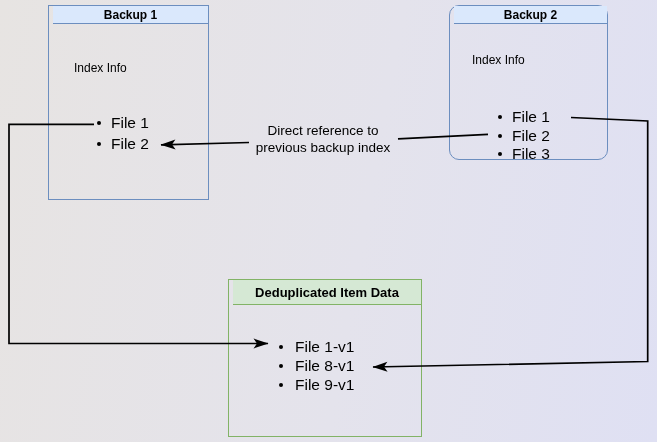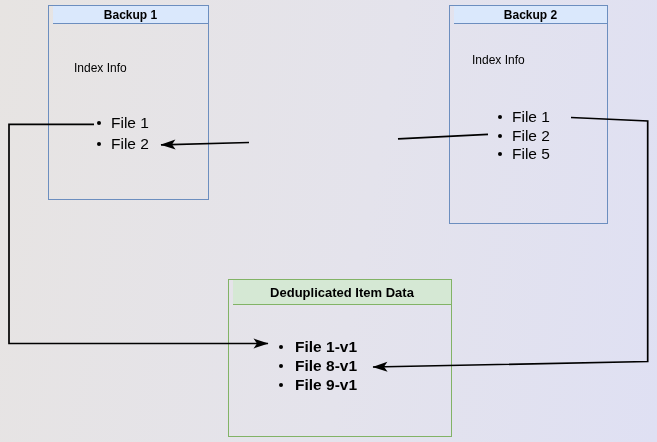--- a/index.html
+++ b/index.html
@@ -23,21 +23,21 @@
                        height:18px; line-height:18px; font-size:12px; }
   .green .box-header { background:var(--green-header-fill, #d5e8d4); border-color:var(--green-border, #82b366);
                        height:25px; line-height:25px; font-size:13px; }
 
   .section-label { position:absolute; font-size:12px; line-height:20px; }
 
   .list { position:absolute;text-align:center; }
   .row  { display:flex; align-items:center; }
   .list-b1 .row { height:20.5px; }
   .list-b2 .row { height:18.6px; }
-  .list-dd .row { height:19.3px;font-weight:bold; }
+  .list-dd .row { height:19.3px; }
   .bullet { width:4px; height:4px; border-radius:50%; background:#000; margin-right:10px; flex:none; }
   .list-dd .bullet { margin-right:12px; }
   .row-label { font-size:15.5px; white-space:nowrap; }
 
   svg.overlay { position:absolute; left:0; top:0; pointer-events:none; }
   svg path.edge { stroke:var(--arrow, #000); stroke-width:1.7px; fill:none; stroke-linejoin:miter; }
   #arrowhead path { fill:var(--arrow, #000); stroke:none; }
 
   .edge-label {
     position:absolute; left:250px; top:122px; width:146px;
@@ -57,40 +57,40 @@
         <span class="bullet"></span>
         <span class="row-label">File 1</span>
       </div>
       <div class="row">
         <span class="bullet"></span>
         <span class="row-label">File 2</span>
       </div>
     </div>
   </div>
 
-  <div class="box blue" style="left:449px; top:5px; width:159px; height:219px;">
+  <div class="box blue" style="left:449px; top:5px; width:159px; height:155px;border-radius:10px;">
     <div class="box-header">Backup 2</div>
     <div class="section-label" style="left:22px; top:44px;">Index Info</div>
     <div class="list list-b2" style="left:48px; top:102px;">
       <div class="row">
         <span class="bullet"></span>
         <span class="row-label">File 1</span>
       </div>
       <div class="row">
         <span class="bullet"></span>
         <span class="row-label">File 2</span>
       </div>
       <div class="row">
         <span class="bullet"></span>
-        <span class="row-label">File 5</span>
+        <span class="row-label">File 3</span>
       </div>
     </div>
   </div>
 
-  <div class="box green" style="left:228px; top:279px; width:224px; height:158px;">
+  <div class="box green" style="left:228px; top:279px; width:194px; height:158px;">
     <div class="box-header">Deduplicated Item Data</div>
     <div class="list list-dd" style="left:50px; top:57px;">
       <div class="row">
         <span class="bullet"></span>
         <span class="row-label">File 1-v1</span>
       </div>
       <div class="row">
         <span class="bullet"></span>
         <span class="row-label">File 8-v1</span>
       </div>
@@ -107,15 +107,17 @@
         <path d="M 0.5 0.5 L 15.5 5.5 L 0.5 10.5 L 4 5.5 Z"></path>
       </marker>
     </defs>
     <path class="edge" d="M 94 124.3 L 9 124.3 L 9 343.5 L 268 343.5" marker-end="url(#arrowhead)"></path>
     <path class="edge" d="M 571 117.5 L 647.7 121 L 647.7 361.5 L 373 367" marker-end="url(#arrowhead)"></path>
     <path class="edge" d="M 488 134.3 L 398 138.8"></path>
     <path class="edge" d="M 249 142.5 L 161 144.8" marker-end="url(#arrowhead)"></path>
   </svg>
 
   <div class="edge-label">
+    <div>Direct reference to</div>
+    <div>previous backup index</div>
   </div>
 
 </div>
 
 </body></html>

